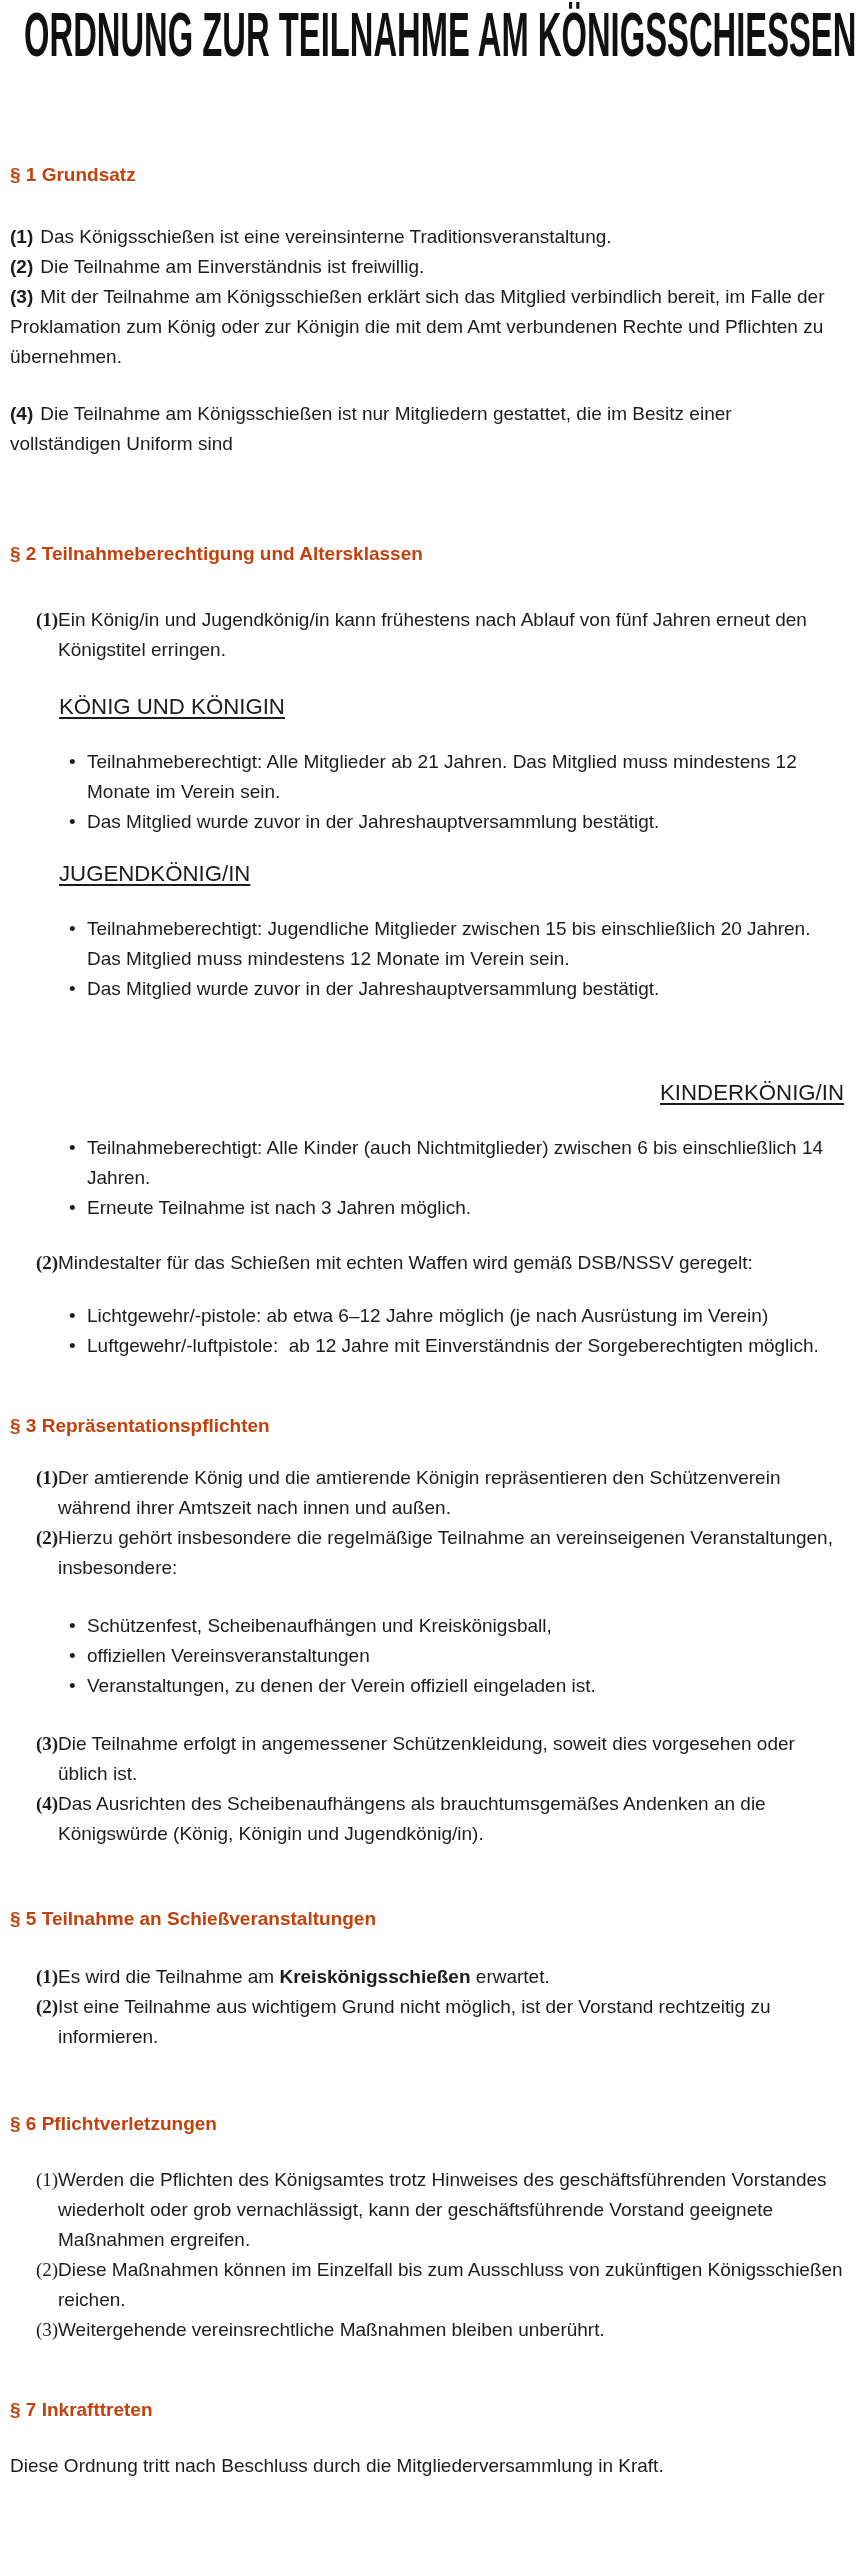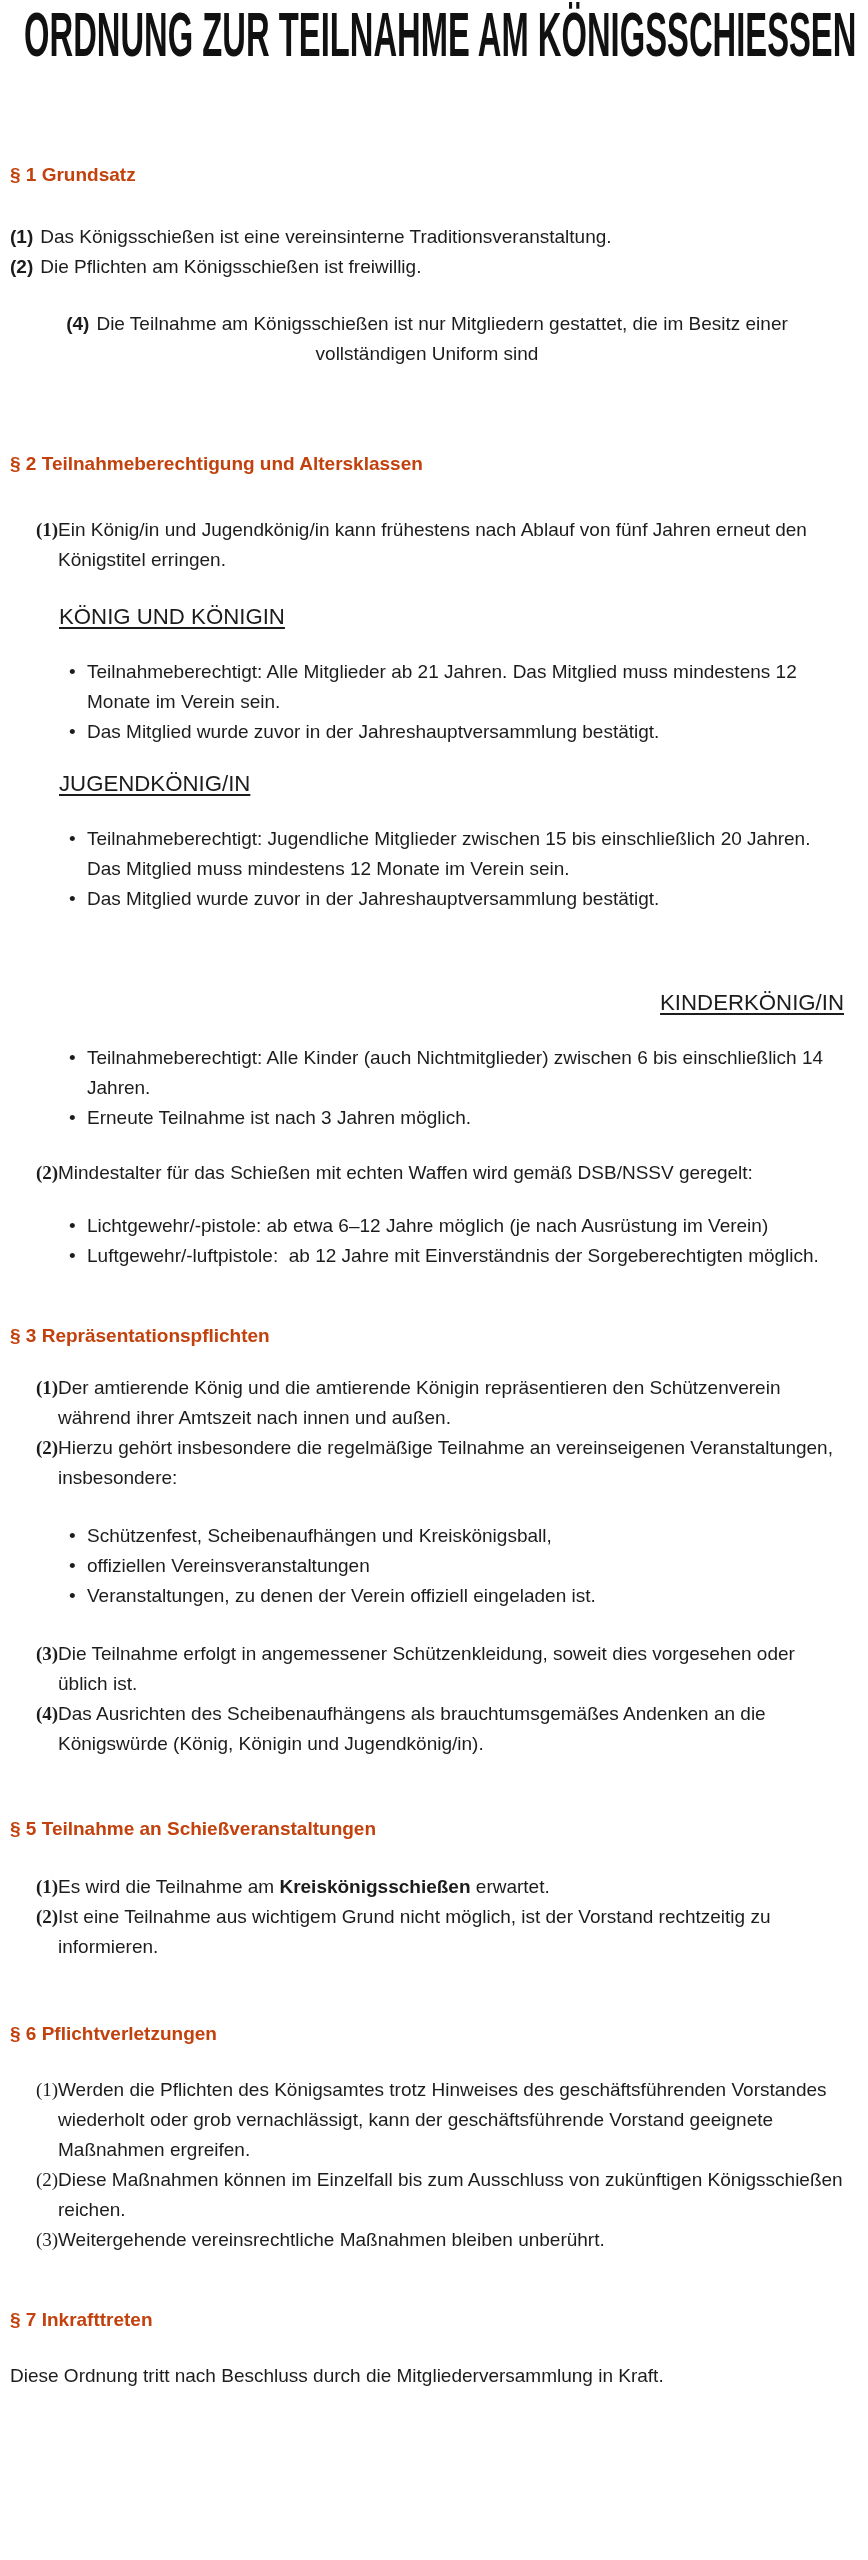--- a/index.html
+++ b/index.html
@@ -21,21 +21,21 @@
   .hang { position:relative; padding-left:48px; }
   .hang > .num { position:absolute; left:26px; top:0; font-family:"Liberation Serif", serif; }
   .num-bold { font-weight:700; }
   .num-reg  { font-weight:400; }
   .subhead { margin-left:49px; text-decoration:underline; text-underline-offset:3px; font-weight:400; }
   .bullet { position:relative; padding-left:77px; }
   .bullet > .dot { position:absolute; left:59px; top:0; }
   .b { font-weight:700; }
   
   .h2-s1 { margin-top:98px; margin-bottom:32px; }
-  .s1-p4 { margin-top:27px;text-align:center; }
+  .s1-p4 { margin-top:27px; }
   .h2-s2 { margin-top:80px; margin-bottom:36px; }
   .sub-1 { margin-top:27px; margin-bottom:25px; }
   .sub-2 { margin-top:22px; margin-bottom:25px; }
   .sub-3 { margin-top:74px; margin-bottom:25px;text-align:right; }
   .s2-p2 { margin-top:25px; }
   .s2-p2-bullets { margin-top:23px; }
   .h2-s3 { margin-top:50px; margin-bottom:22px; }
   .s3-bullets { margin-top:28px; margin-bottom:28px; }
   .h2-s5 { margin-top:55px; margin-bottom:28px; }
   .h2-s6 { margin-top:57px; margin-bottom:26px; }
@@ -44,21 +44,22 @@
 </head>
 <body>
 
 <div class="page">
 
   <h1 class="doc-title"><span class="title-inner">ORDNUNG ZUR TEILNAHME AM KÖNIGSSCHIESSEN</span></h1>
 
   <section>
     <h2 class="sec-heading h2-s1">§ 1 Grundsatz</h2>
     <p class="para flush"><span class="num">(1)</span><span class="ptext">Das Königsschießen ist eine vereinsinterne Traditionsveranstaltung.</span></p>
-    <p class="para flush"><span class="num">(2)</span><span class="ptext">Die Pflichten am Königsschießen ist freiwillig.</span></p>
+    <p class="para flush"><span class="num">(2)</span><span class="ptext">Die Teilnahme am Einverständnis ist freiwillig.</span></p>
+    <p class="para flush"><span class="num">(3)</span><span class="ptext">Mit der Teilnahme am Königsschießen erklärt sich das Mitglied verbindlich bereit, im Falle der Proklamation zum König oder zur Königin die mit dem Amt verbundenen Rechte und Pflichten zu übernehmen.</span></p>
     <p class="para flush s1-p4"><span class="num">(4)</span><span class="ptext">Die Teilnahme am Königsschießen ist nur Mitgliedern gestattet, die im Besitz einer vollständigen Uniform sind</span></p>
   </section>
 
   <section>
     <h2 class="sec-heading h2-s2">§ 2 Teilnahmeberechtigung und Altersklassen</h2>
     <div class="para hang"><span class="num num-bold">(1)</span><span class="ptext">Ein König/in und Jugendkönig/in kann frühestens nach Ablauf von fünf Jahren erneut den Königstitel erringen.</span></div>
 
     <h3 class="subhead sub-1">KÖNIG UND KÖNIGIN</h3>
     <div>
       <div class="bullet"><span class="dot">•</span><span class="ptext">Teilnahmeberechtigt: Alle Mitglieder ab 21 Jahren. Das Mitglied muss mindestens 12 Monate im Verein sein.</span></div>

